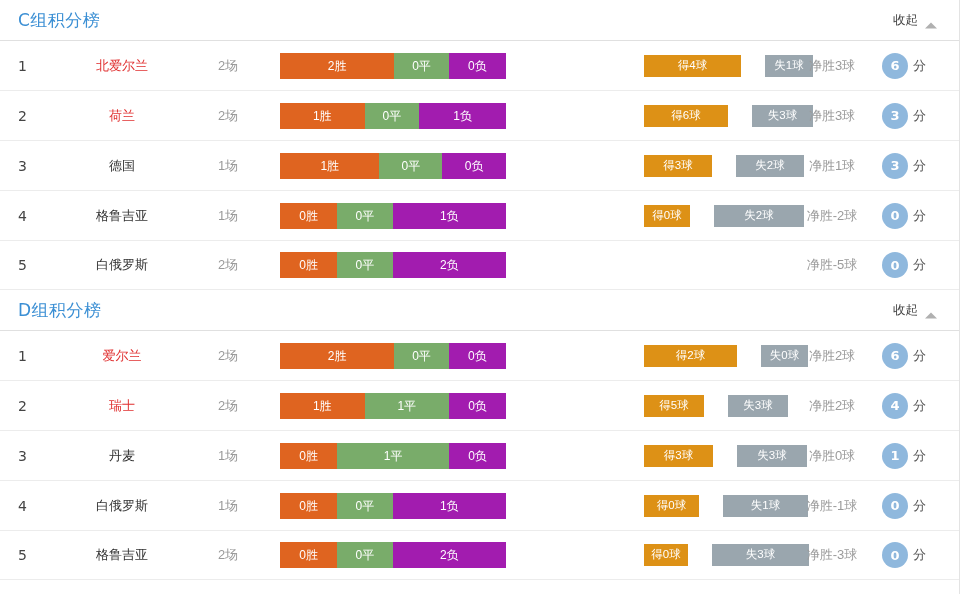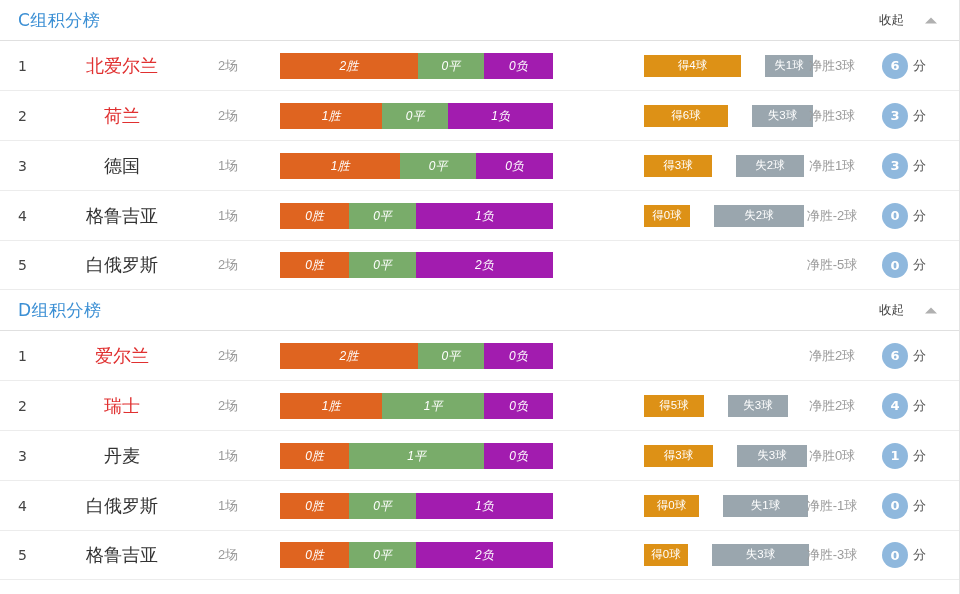--- a/index.html
+++ b/index.html
@@ -22,21 +22,21 @@
     box-sizing:border-box;
   }
   .sec-title{
     position:absolute;left:18px;top:50%;transform:translateY(-50%);
     font-size:17px;color:#3b8fd4;letter-spacing:.5px;
     font-family:"DejaVu Sans","Liberation Sans",sans-serif;
     white-space:nowrap;
   }
   .collapse{
     position:absolute;right:22px;top:50%;transform:translateY(-50%);
-    display:flex;align-items:center;gap:21px;
+    display:flex;align-items:flex-end;gap:7px;
     font-size:12.5px;color:#444;cursor:pointer;white-space:nowrap;
   }
   .caret-up{
     width:0;height:0;
     border-left:6px solid transparent;
     border-right:6px solid transparent;
     border-bottom:6px solid #b0b0b0;
     display:inline-block;
   }
 
@@ -48,26 +48,26 @@
     border-top:1px solid #ececec;
     box-sizing:border-box;
   }
   .row.first{border-top:1px solid #e0e0e0;}
   .row.last{border-bottom:1px solid #ececec;}
 
   .cell{position:absolute;top:50%;transform:translateY(-50%);}
 
   .rank{left:18px;width:26px;text-align:left;color:#444;font-size:14px;
         font-family:"DejaVu Sans","Liberation Sans",sans-serif;}
-  .team{left:62px;width:120px;text-align:center;font-size:18px;color:#333;white-space:nowrap;}
+  .team{left:62px;width:120px;text-align:center;font-size:13px;color:#333;white-space:nowrap;}
   .team.hl{color:#e03030;}
   .played{left:196px;width:64px;text-align:center;color:#9a9a9a;font-size:13px;white-space:nowrap;}
 
   
-  .wdl{left:280px;width:273px;height:26px;display:flex;overflow:hidden;font-style:italic;}
+  .wdl{left:280px;width:226px;height:26px;display:flex;overflow:hidden;}
   .wdl .seg{
     display:flex;align-items:center;justify-content:center;
     color:#fff;font-size:12px;white-space:nowrap;
     box-sizing:border-box;line-height:1;
     font-family:"Liberation Sans","DejaVu Sans",sans-serif;
   }
   .seg.win{background:#df6420;}
   .seg.draw{background:#79ac6a;}
   .seg.loss{background:#a21caf;}
 
@@ -212,20 +212,24 @@
         <div class="rows">
           <div class="row first">
             <div class="cell rank">1</div>
             <div class="cell team hl">爱尔兰</div>
             <div class="cell played">2场</div>
             <div class="cell wdl">
               <div class="seg win" style="width: 50.5%;">2胜</div>
               <div class="seg draw" style="width: 24.2%;">0平</div>
               <div class="seg loss" style="width: 25.3%;">0负</div>
             </div>
+            <div class="cell goals">
+              <div class="seg gf" style="width: 93px;">得2球</div>
+              <div class="seg ga" style="width: 47px;">失0球</div>
+            </div>
             <div class="cell diff">净胜2球</div>
             <div class="cell pts-wrap">
               <div class="pts-circle">6</div>
               <div class="pts-unit">分</div>
             </div>
           </div>
           <div class="row">
             <div class="cell rank">2</div>
             <div class="cell team hl">瑞士</div>
             <div class="cell played">2场</div>

